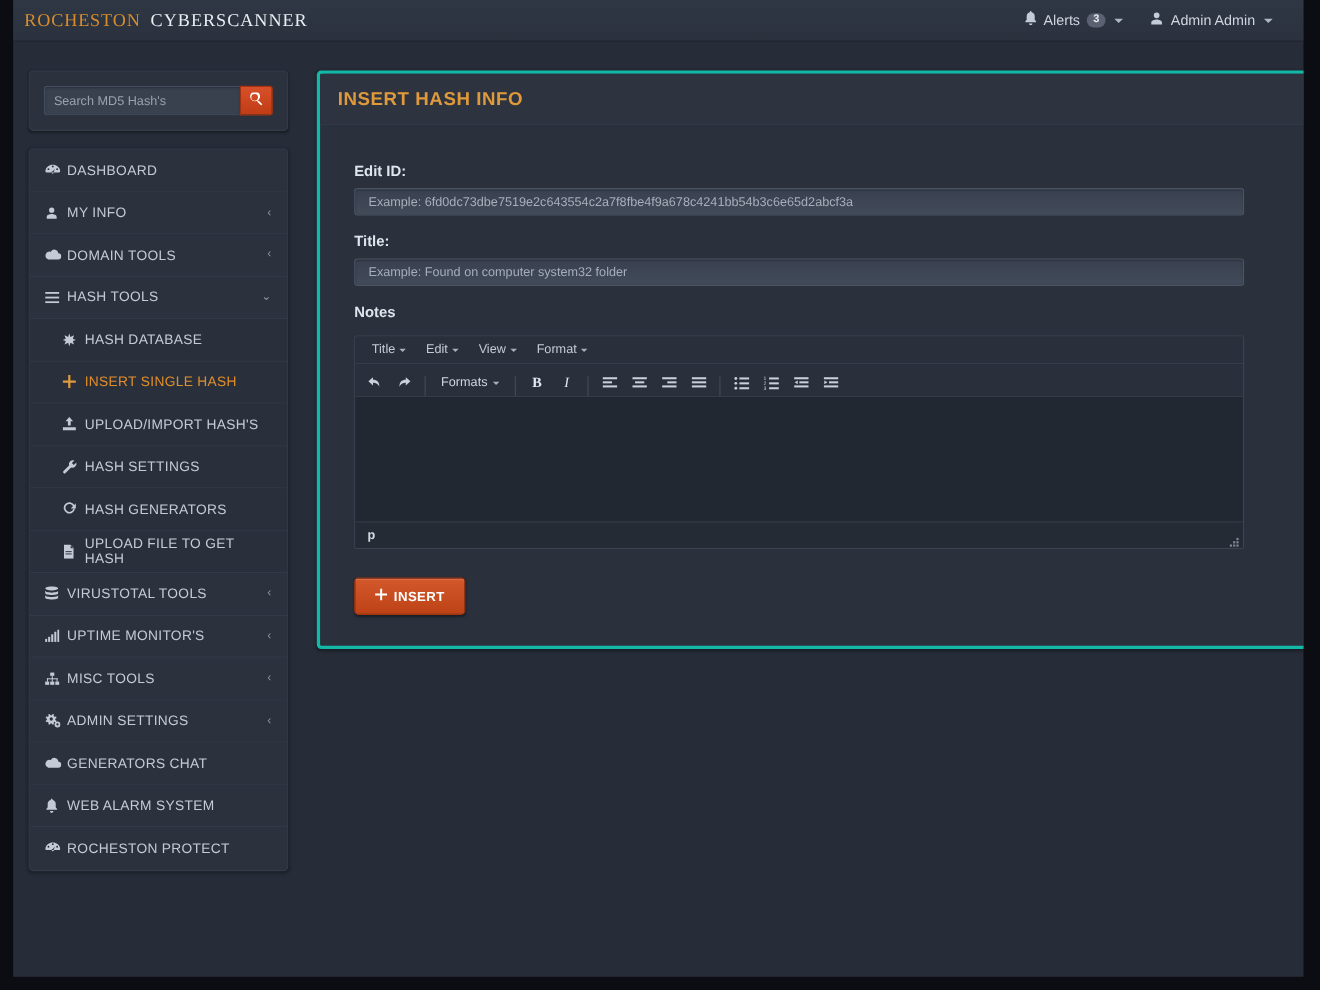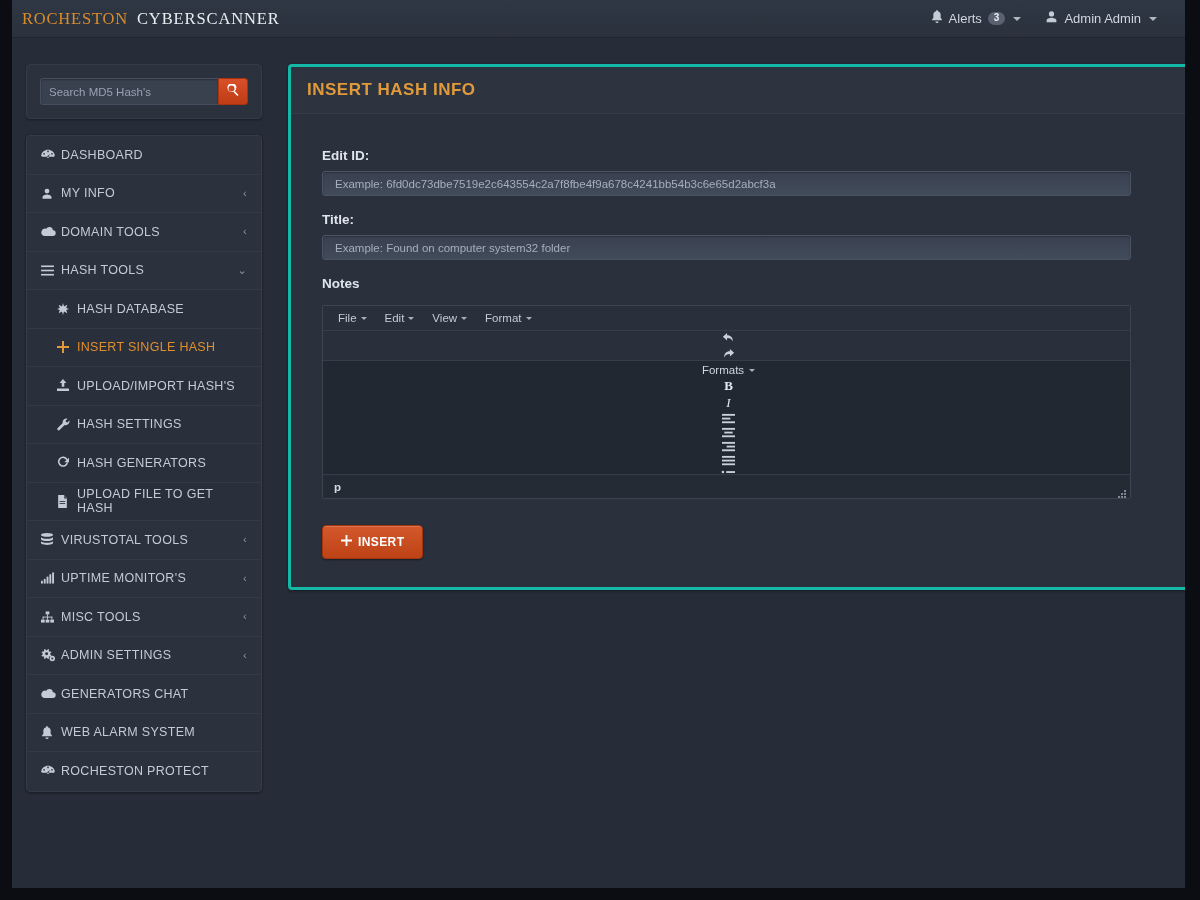--- a/index.html
+++ b/index.html
@@ -261,27 +261,26 @@
   }
   .mce-caret {
     width: 0; height: 0;
     border-left: 3.5px solid transparent;
     border-right: 3.5px solid transparent;
     border-top: 3.5px solid #a6b0bd;
   }
 
   .mce-toolbar {
     display: flex;
-    align-items: center;
+    align-items: flex-end;
     height: 30px;
     background: #2a303b;
     border-bottom: 1px solid #353d4a;
     padding-left: 4px;
     gap: 1px;
-    flex-direction: column;
   }
   .tb-btn {
     width: 26px;
     height: 24px;
     display: flex;
     align-items: center;
     justify-content: center;
     cursor: pointer;
     border-radius: 2px;
   }
@@ -582,21 +581,21 @@
 
           <label class="field-label">Title:</label>
           <input class="form-control" type="text" placeholder="Example: Found on computer system32 folder" style="">
 
           <label class="notes-label">Notes</label>
 
           <div class="editor">
 
             <div class="mce-menubar" id="mce-menubar">
                 <div class="mce-menubtn">
-                  <span>File</span>
+                  <span>Title</span>
                   <span class="mce-caret"></span>
                 </div>
                 <div class="mce-menubtn">
                   <span>Edit</span>
                   <span class="mce-caret"></span>
                 </div>
                 <div class="mce-menubtn">
                   <span>View</span>
                   <span class="mce-caret"></span>
                 </div>

